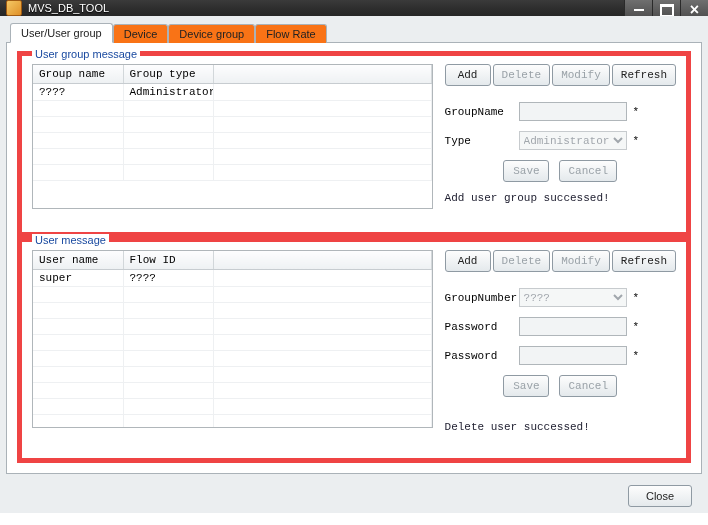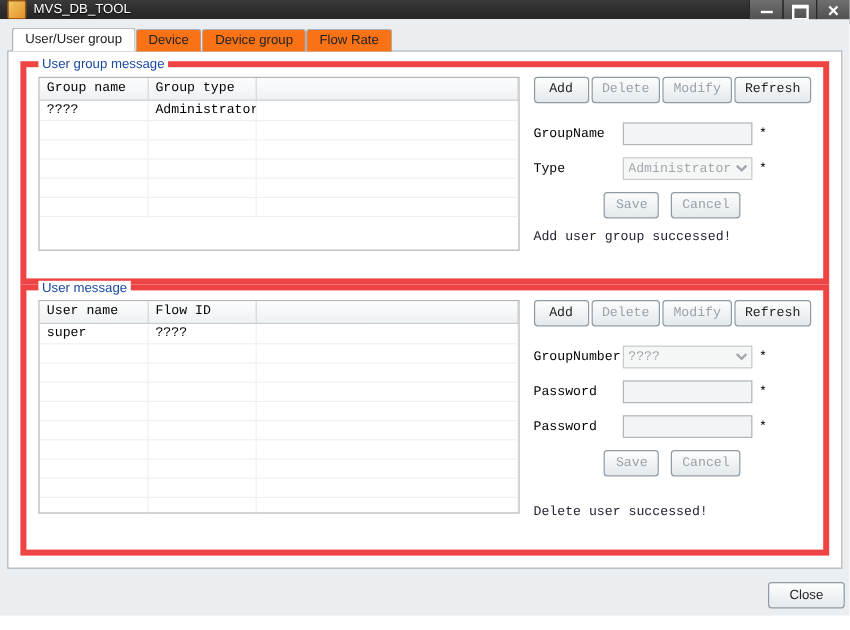--- a/index.html
+++ b/index.html
@@ -74,21 +74,21 @@
     width:108px; height:19px; border:1px solid #b0b6ba; background:#fff; padding:0 4px; font:inherit;
   }
   .tinput[disabled] { background:#f2f4f5; color:#8a9198; }
   .tsel {
     width:108px; height:19px; border:1px solid #b0b6ba; background:#f2f4f5; font:inherit; color:#555;
   }
   .tsel[disabled]{ color:#7a828a; }
   .req { margin-left:6px; }
   .status { color:#223; margin-top:4px; }
 
-  .footer { position:absolute; right:4px; bottom:6px; }
+  .footer { position:absolute; right:16px; bottom:6px; }
 </style>
 </head>
 <body>
 
 <div class="titlebar">
   <div class="icon"></div>
   <div class="title">MVS_DB_TOOL</div>
   <div class="win-btns">
     <div class="win-btn min"></div>
     <div class="win-btn max"></div>

